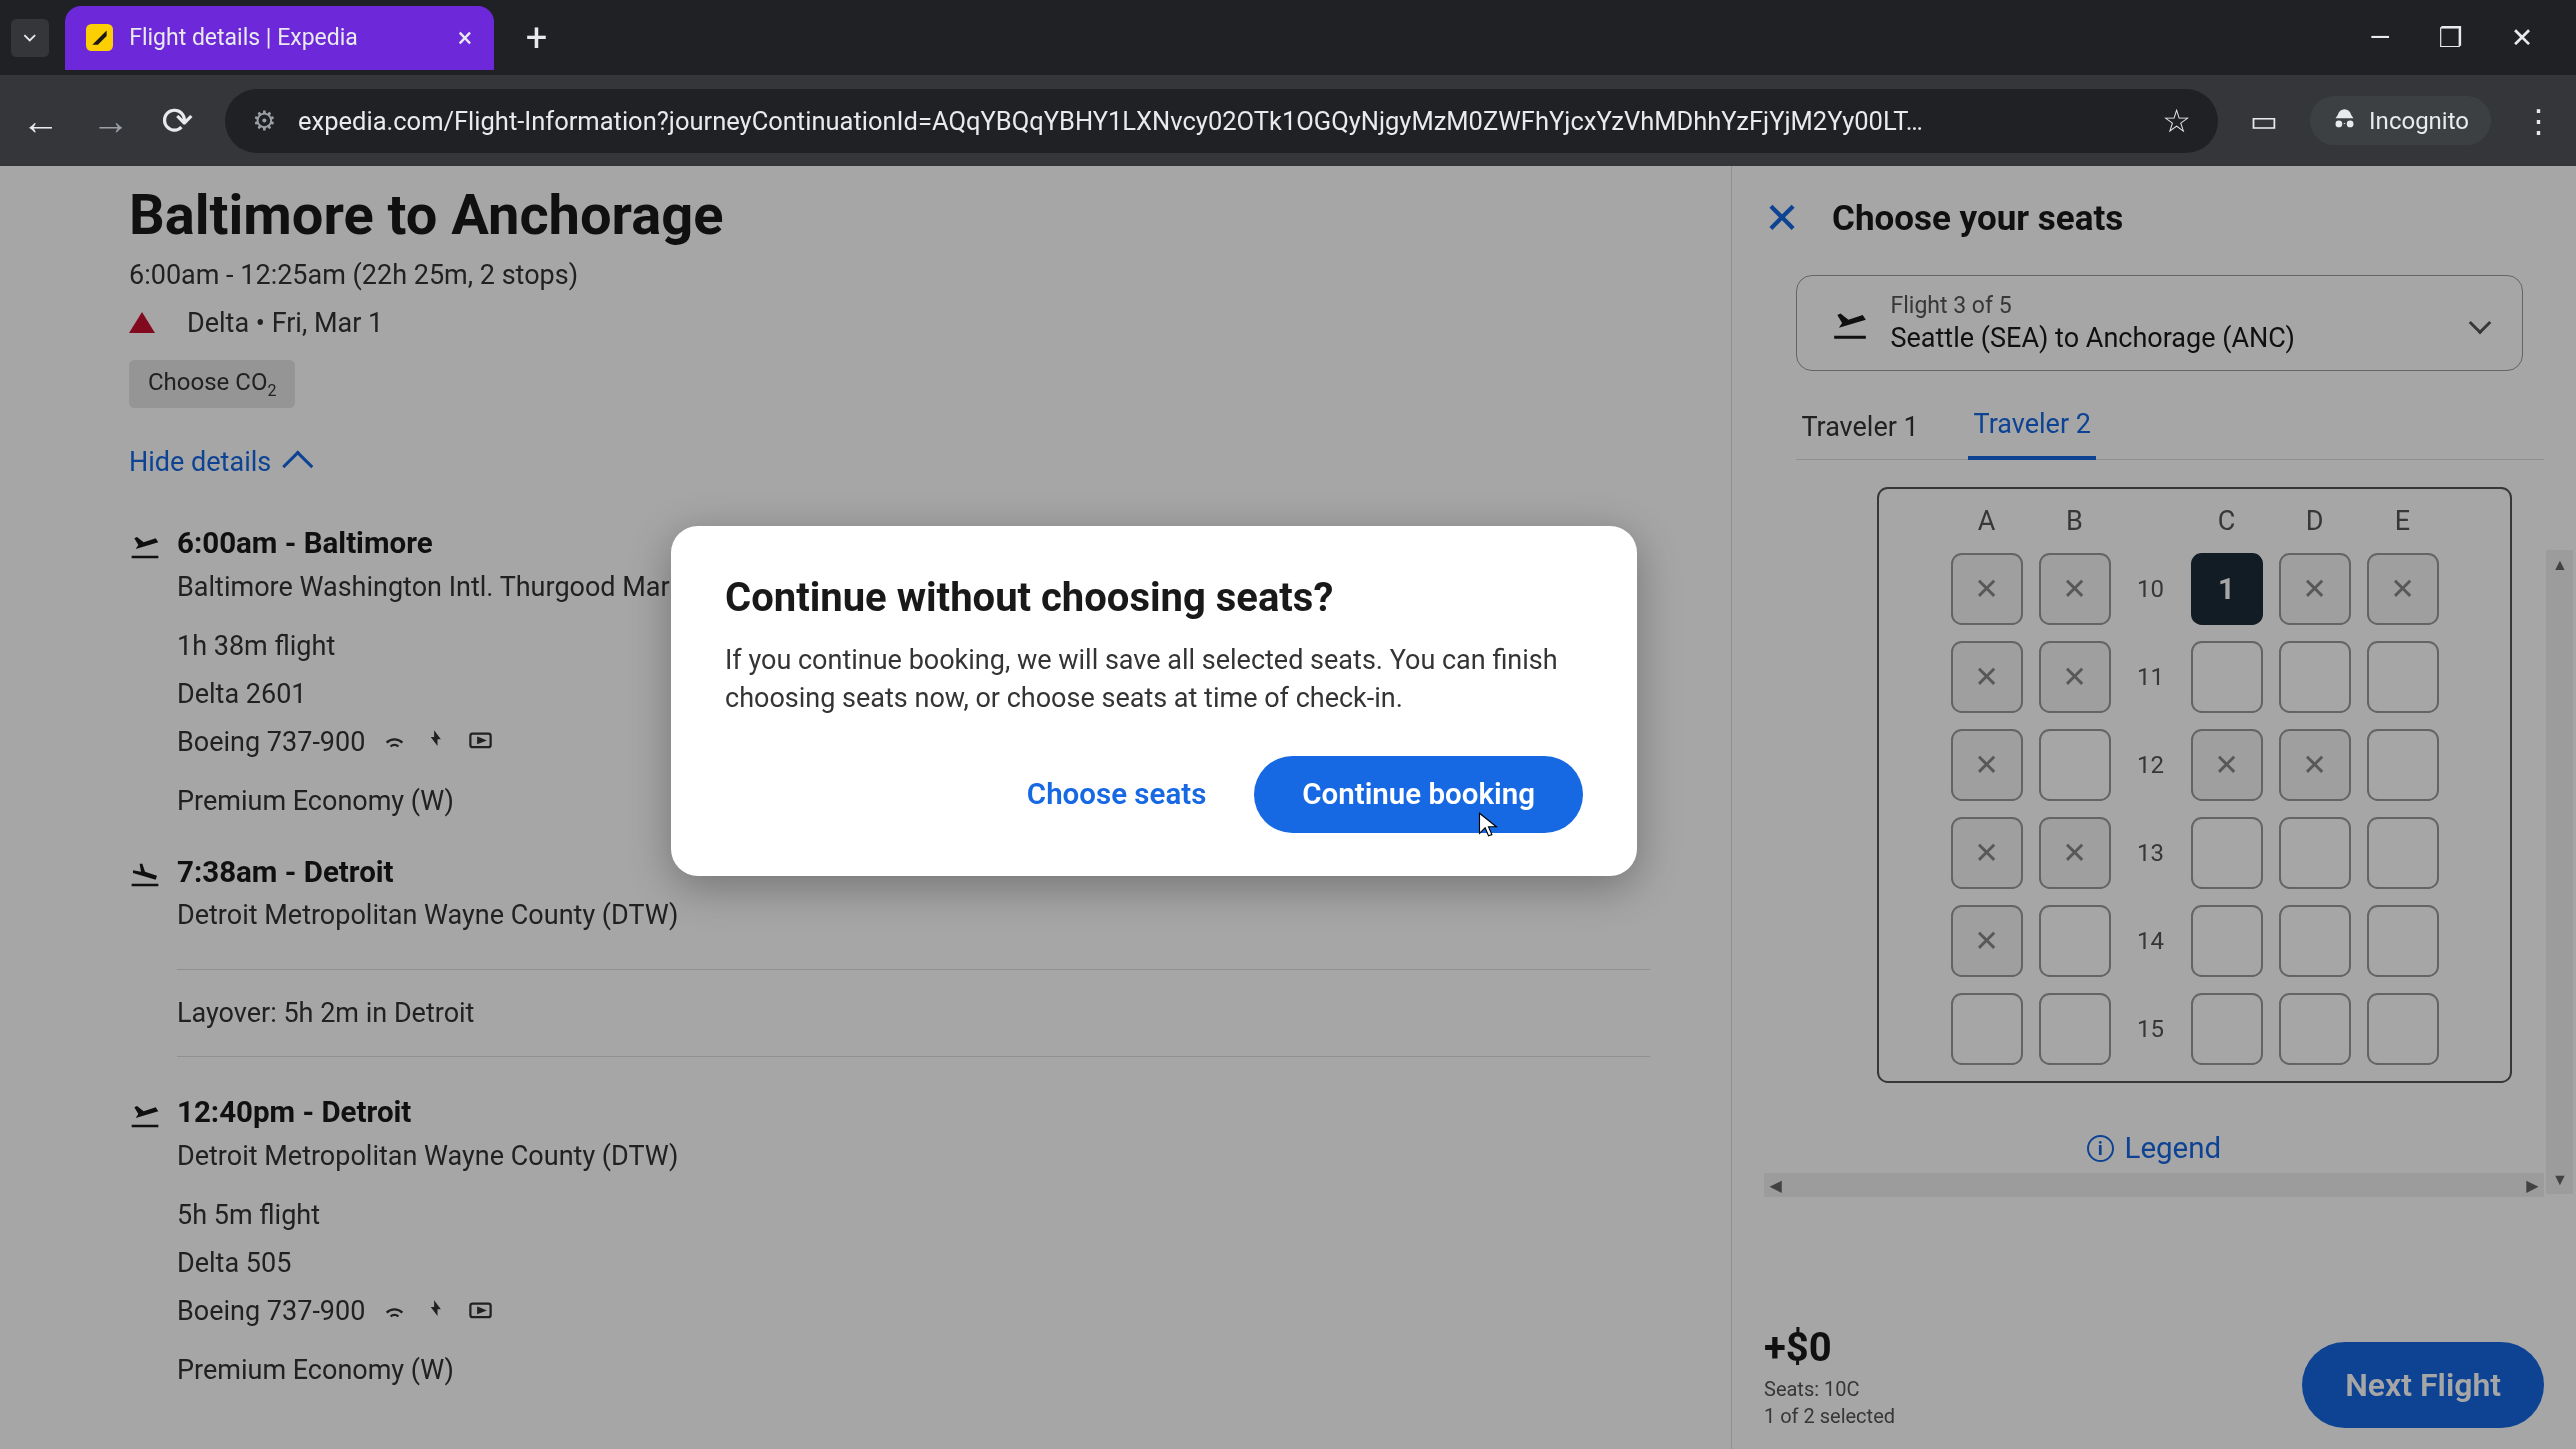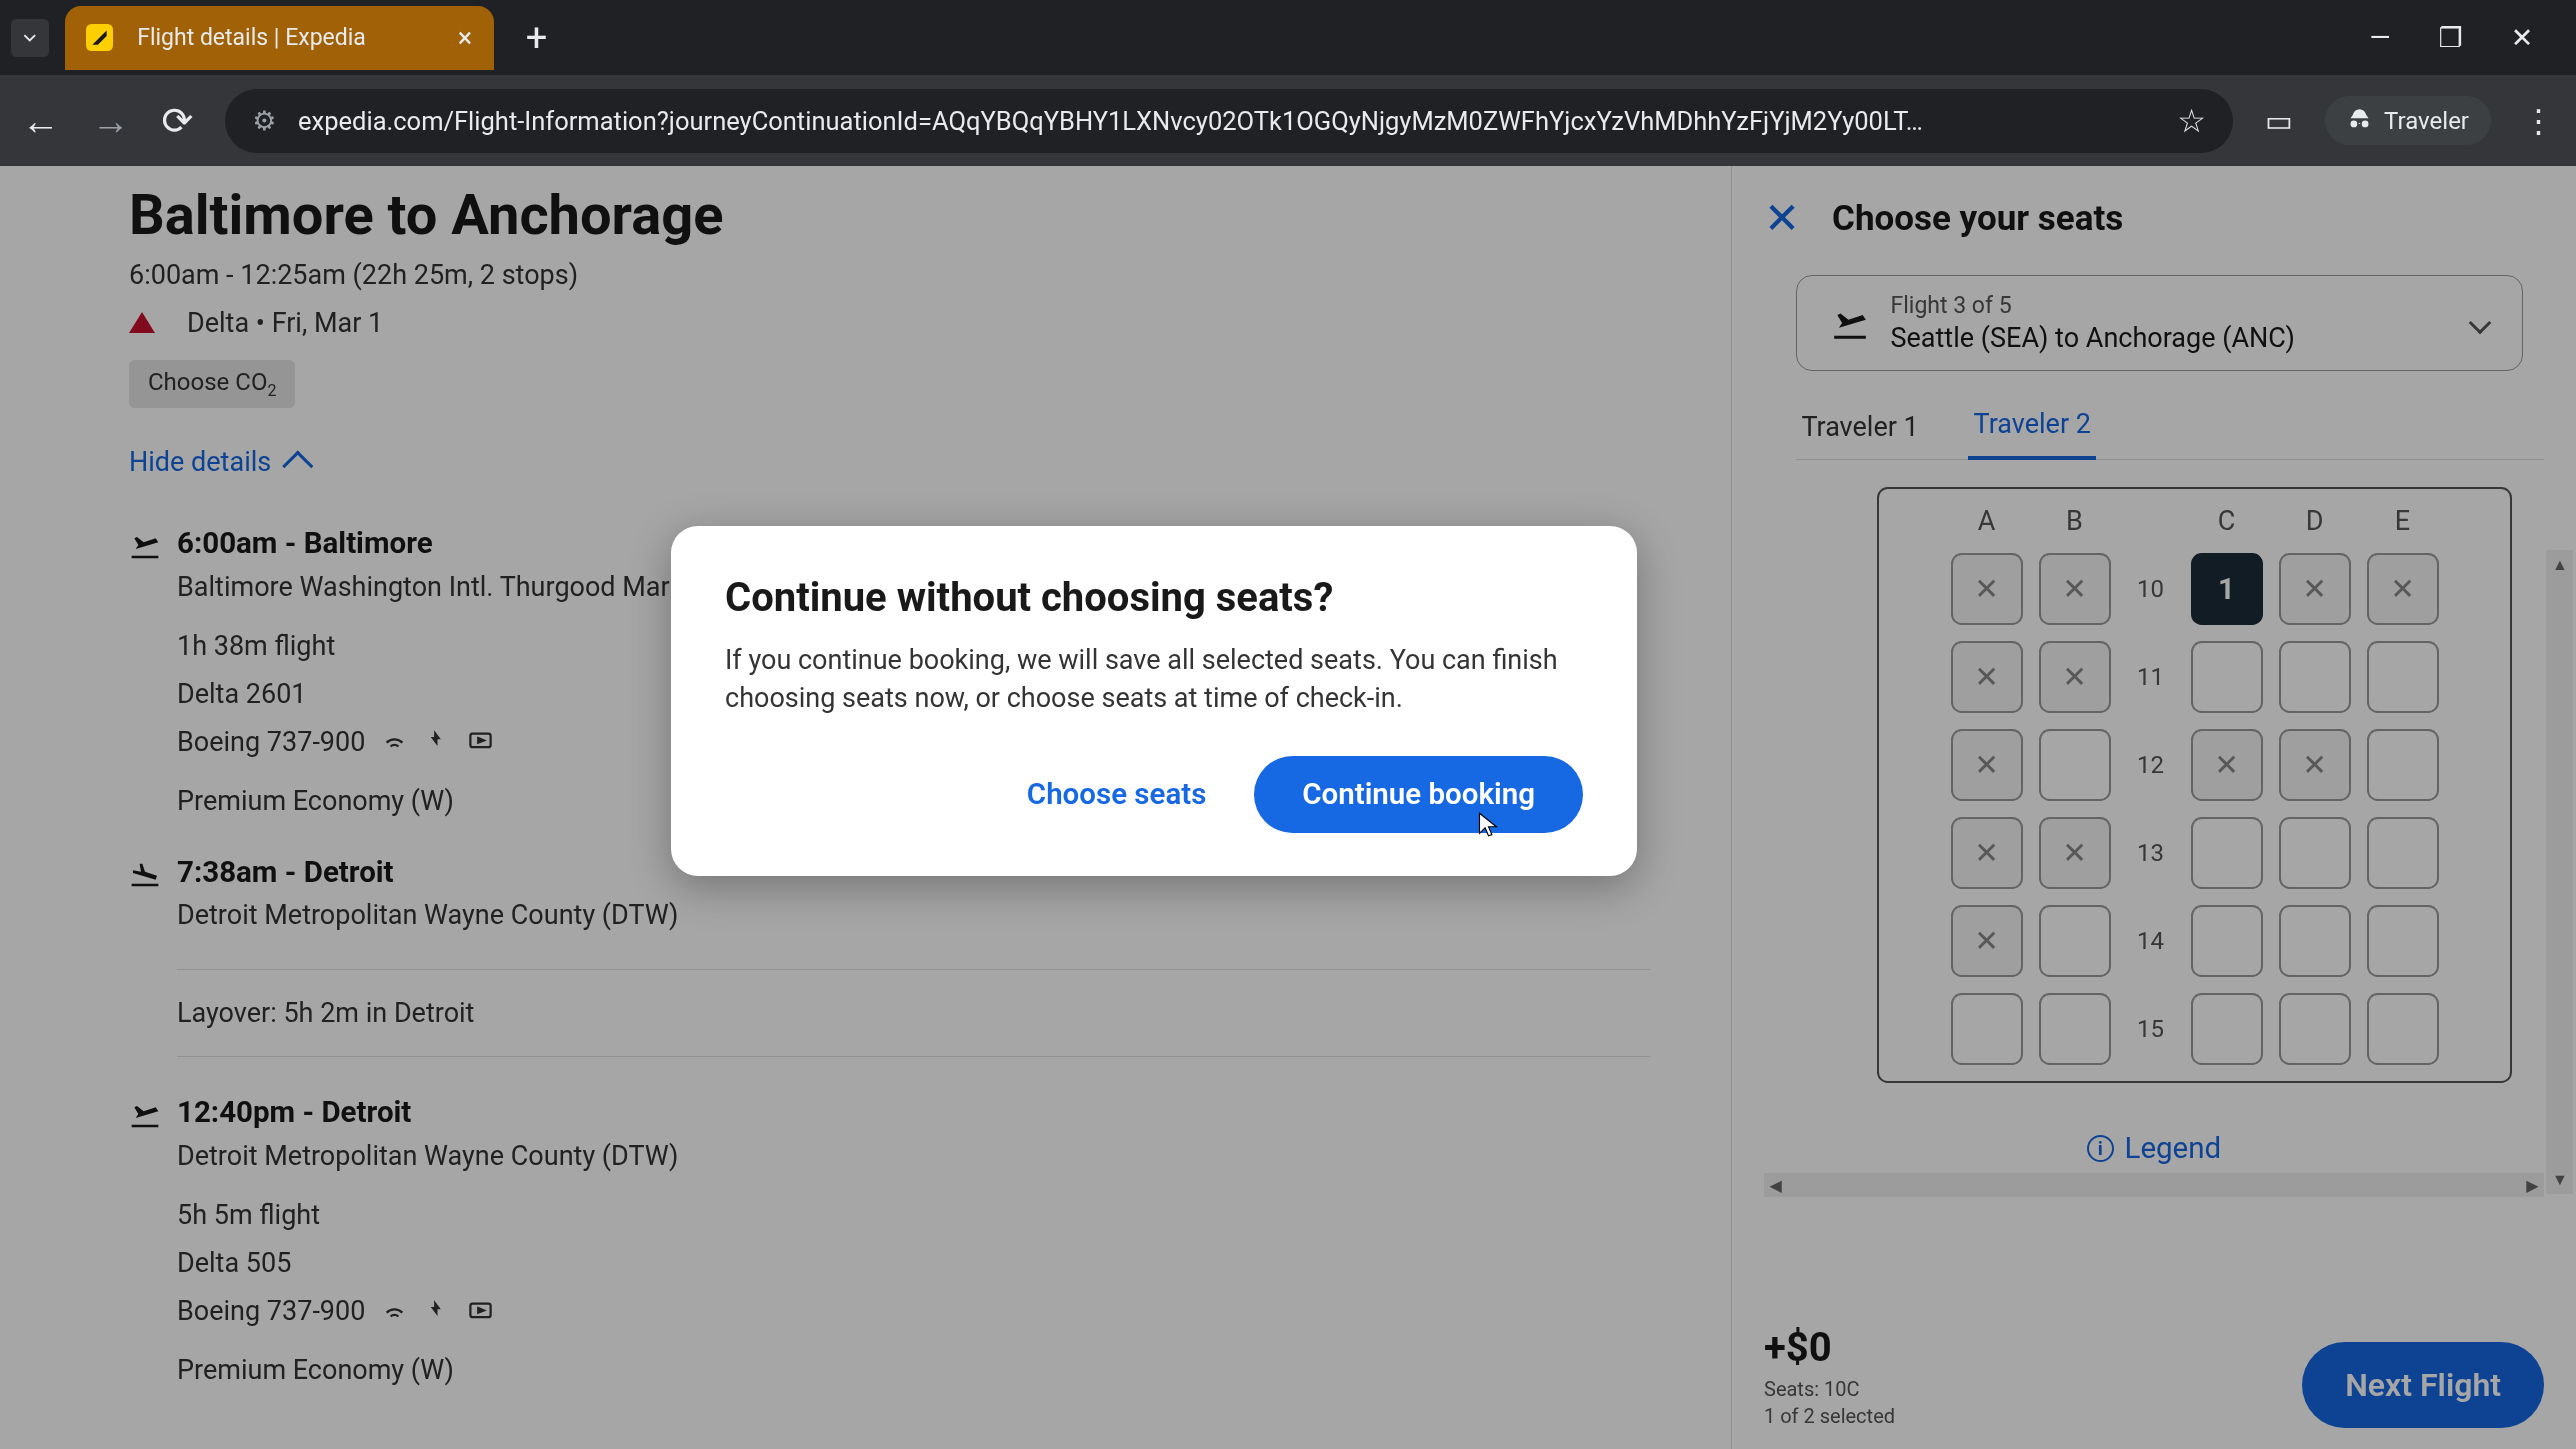--- a/index.html
+++ b/index.html
@@ -2,21 +2,21 @@
 <html style="font-size:10.7px"><head>
 <meta charset="utf-8">
 <style>
 * { margin: 0; padding: 0; box-sizing: border-box; font-family: -apple-system, BlinkMacSystemFont, 'Segoe UI', Roboto, sans-serif; }
 body { background: #202124; width: 2576px; height: 1449px; overflow: hidden; position: relative; }
 
 
 .browser-chrome { background: #202124; }
 .tab-bar { display: flex; align-items: center; height: 75px; padding: 0 10.7px; }
 .tab-dropdown { width: 38px; height: 38px; display:flex; align-items:center; justify-content:center; color:#e8eaed; background:#35363a; border-radius:5.4px; margin-right:16px;}
-.tab { display: flex; align-items: center; background: #a16207; border-radius: 16px 16px 0 0; padding: 10.7px 21.5px; gap: 24px; height: 64px; min-width: 429px; }
+.tab { display: flex; align-items: center; background: #6d28d9; border-radius: 16px 16px 0 0; padding: 10.7px 21.5px; gap: 16px; height: 64px; min-width: 429px; }
 .favicon { width: 27px; height: 27px; background: #fccf03; border-radius: 5.4px; display:flex;align-items:center;justify-content:center;}
 .favicon svg { width: 19px; height: 19px; }
 .tab-title { color: #e8eaed; font-size: 23px; flex: 1; }
 .tab-close { color: #e8eaed; font-size: 27px; cursor: pointer; }
 .new-tab { color: #e8eaed; font-size: 38px; margin-left: 32px; }
 .window-controls { margin-left: auto; display: flex; gap: 48px; color: #e8eaed; font-size: 27px; padding-right: 32px; }
 .window-controls span { cursor:pointer; }
 
 .nav-bar { display: flex; align-items: center; background: #35363a; height: 91px; padding: 0 21.5px; gap: 32px; }
 .nav-arrow { color: #9aa0a6; font-size: 38px; }
@@ -138,21 +138,21 @@
     <div class="url-bar">
       <span class="site-icon">⚙</span>
       <span class="url-text">expedia.com/Flight-Information?journeyContinuationId=AQqYBQqYBHY1LXNvcy02OTk1OGQyNjgyMzM0ZWFhYjcxYzVhMDhhYzFjYjM2Yy00LT…</span>
       <span class="star-icon">☆</span>
     </div>
     <span class="nav-icon">▭</span>
     <div class="incognito">
       <svg width="27" height="27" viewBox="0 0 24 24" fill="#e8eaed">
           <path d="M12 2C9 2 7 4 6 7L4 10h16l-2-3c-1-3-3-5-6-5zm-5 10a3 3 0 100 6 3 3 0 000-6zm10 0a3 3 0 100 6 3 3 0 000-6zm-5 2l-1 1h2l-1-1z"></path>
         </svg>
-      <span class="incognito-text">Traveler</span>
+      <span class="incognito-text">Incognito</span>
     </div>
     <span class="menu-dots">⋮</span>
   </div>
 </div>
 
 <div class="page">
   <div class="dimmer"></div>
 
   <div class="main-col">
     <h1 class="page-title">Baltimore to Anchorage</h1>

